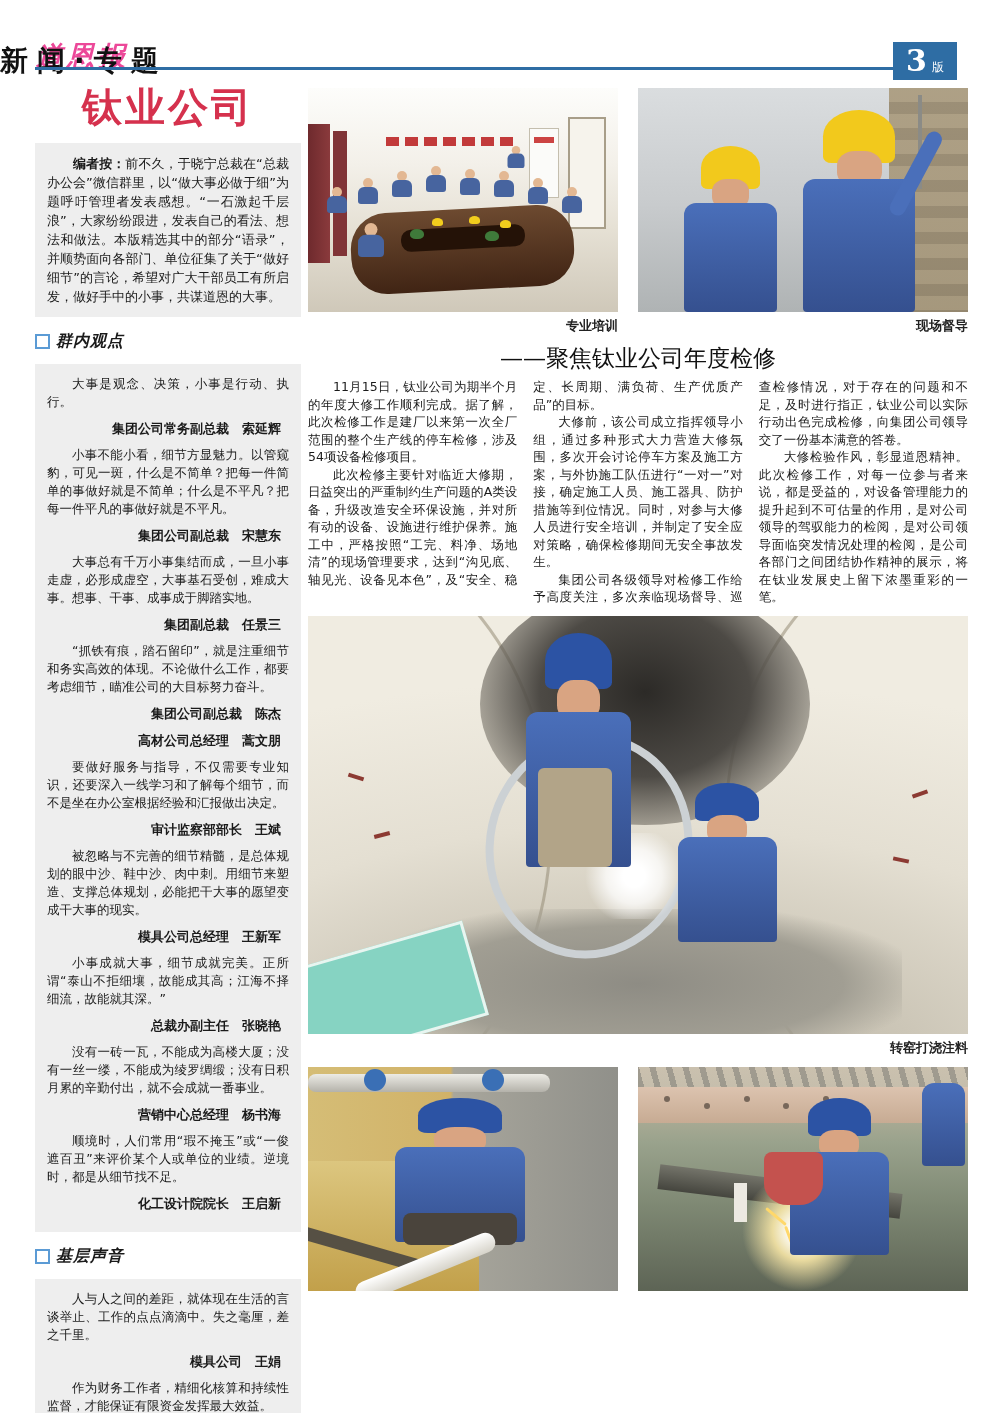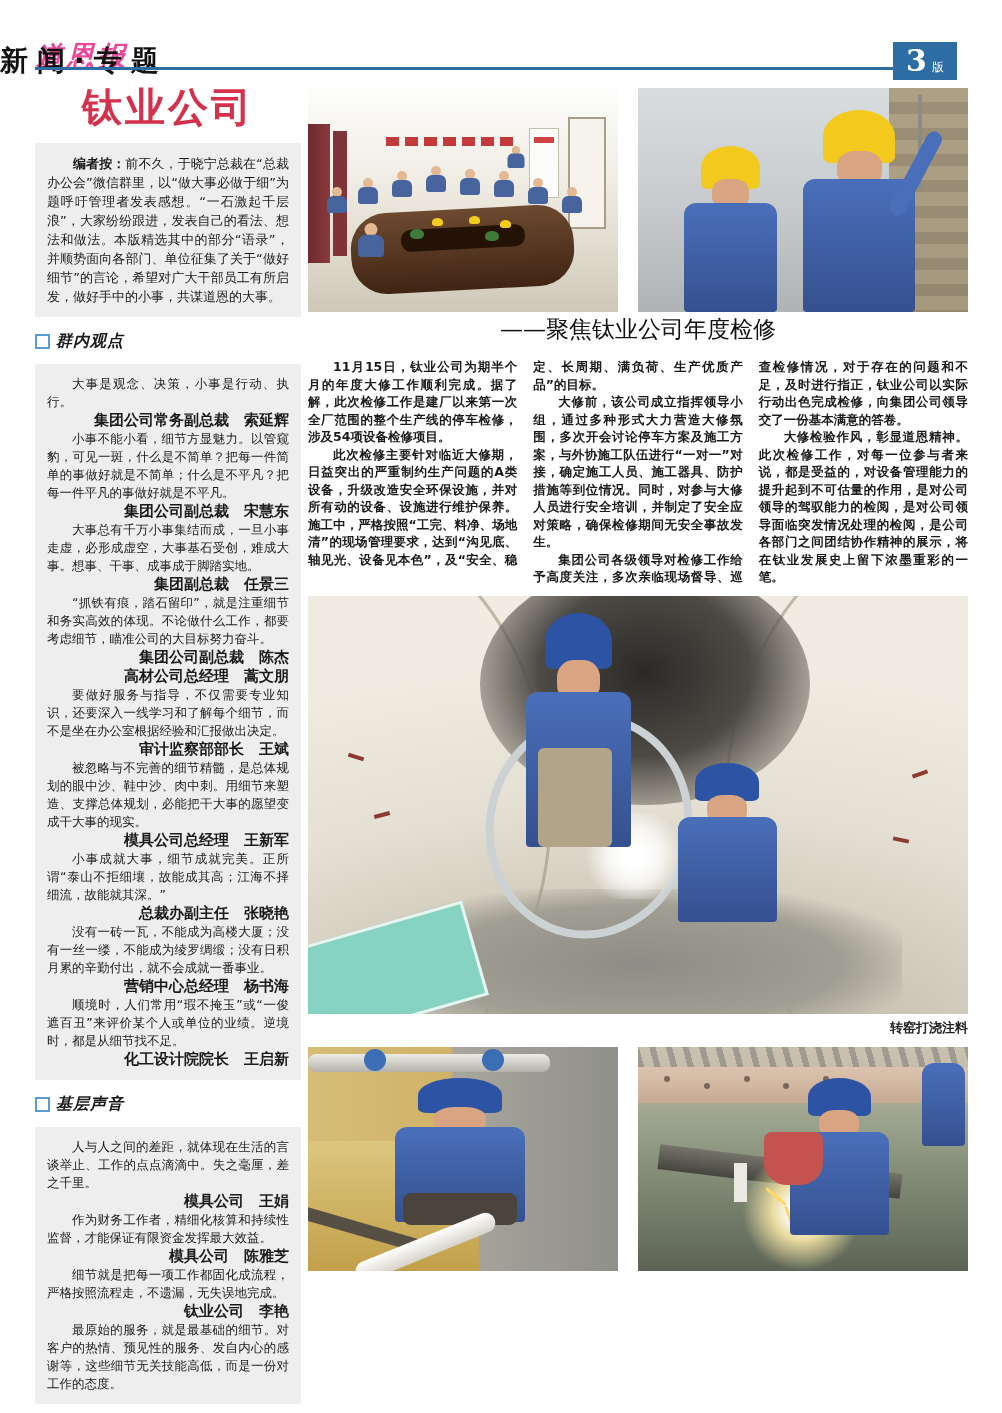--- a/index.html
+++ b/index.html
@@ -19,34 +19,34 @@
   .sidebar{position:absolute;left:35px;top:84px;width:266px;}
   .side-title{color:#d5314d;font-size:40px;font-weight:900;text-align:center;
               line-height:1.18;letter-spacing:3px;}
   .graybox{background:#eeeeee;padding:11px 12px;margin-top:12px;}
   .note-p{font-size:13px;line-height:19px;text-align:justify;text-indent:2em;margin:0;}
   .note-label{font-weight:bold;}
   .sec-head{display:flex;align-items:center;gap:6px;margin-top:14px;}
   .sq{width:11px;height:11px;border:2px solid #5b9bd5;background:#fff;flex:0 0 auto;}
   .sec-head b{font-size:16px;letter-spacing:1px;font-style:italic;}
   .q-text{font-size:12.5px;line-height:18px;text-align:justify;text-indent:2em;margin:0;}
-  .q-author{font-size:15px;line-height:19px;font-weight:bold;text-align:right;margin:0;}
+  .q-author{font-size:13px;line-height:19px;font-weight:bold;text-align:right;margin:8px;}
   
   .main{position:absolute;left:308px;top:88px;width:660px;}
   .photo-row{display:flex;justify-content:space-between;}
   .photo{position:relative;overflow:hidden;background:#ddd;}
   .ph-a{width:310px;height:224px;}
   .ph-b{width:330px;height:224px;}
   .cap-row{display:flex;justify-content:space-between;}
   .cap{font-size:13px;font-weight:600;color:#222;text-align:right;margin-top:5px;}
   .cap-a{width:310px;}  .cap-b{width:330px;}
   .headline{margin-top:14px;text-align:center;font-size:47px;font-weight:900;
             letter-spacing:1px;line-height:1.15;color:#111;white-space:nowrap;}
-  .subhead{margin-top:2px;text-align:center;font-family:"DejaVu Serif",serif;font-size:23px;color:#111;}
-  .article{margin-top:13px;height:228px;column-count:3;column-gap:16px;overflow:hidden;font-weight:bold;}
+  .subhead{margin-top:8px;text-align:center;font-family:"DejaVu Serif",serif;font-size:23px;color:#111;}
+  .article{margin-top:4px;height:228px;column-count:3;column-gap:16px;overflow:hidden;}
   .article p{font-size:12.5px;line-height:17.5px;text-align:justify;text-indent:2em;margin:0;}
   .ph-big{width:660px;height:418px;margin-top:10px;}
   
   .abs{position:absolute;}
   
   .mt-bg{inset:0;background:linear-gradient(180deg,#fdfdfb 0%,#f3f0e9 34%,#e6e1d5 62%,#cfc8b9 100%);}
   .mt-curtain1{left:0;top:16%;width:7%;height:62%;background:linear-gradient(90deg,#6e2a2d,#8a3a3c);}
   .mt-curtain2{left:8%;top:19%;width:4.5%;height:56%;background:#803437;}
   .mt-slogan{left:25%;top:22%;width:42%;height:9px;
              background:repeating-linear-gradient(90deg,#c23a3a 0 13px,transparent 13px 19px);}
@@ -217,20 +217,24 @@
         </div>
         <div class="worker" style="left:50%;top:10%;width:34%;height:90%">
           <div class="w-helm-y"></div>
           <div class="w-face"></div>
           <div class="w-torso"></div>
           <div class="sv-arm"></div>
         </div>
       </div>
     </div>
 
+    <div class="cap-row">
+      <div class="cap cap-a">专业培训</div>
+      <div class="cap cap-b">现场督导</div>
+    </div>
 
     <div class="subhead">——聚焦钛业公司年度检修</div>
 
     <div class="article">
       <p>11月15日，钛业公司为期半个月的年度大修工作顺利完成。据了解，此次检修工作是建厂以来第一次全厂范围的整个生产线的停车检修，涉及54项设备检修项目。</p>
       <p>此次检修主要针对临近大修期，日益突出的严重制约生产问题的A类设备，升级改造安全环保设施，并对所有动的设备、设施进行维护保养。施工中，严格按照“工完、料净、场地清”的现场管理要求，达到“沟见底、轴见光、设备见本色”，及“安全、稳定、长周期、满负荷、生产优质产品”的目标。</p>
       <p>大修前，该公司成立指挥领导小组，通过多种形式大力营造大修氛围，多次开会讨论停车方案及施工方案，与外协施工队伍进行“一对一”对接，确定施工人员、施工器具、防护措施等到位情况。同时，对参与大修人员进行安全培训，并制定了安全应对策略，确保检修期间无安全事故发生。</p>
       <p>集团公司各级领导对检修工作给予高度关注，多次亲临现场督导、巡查检修情况，对于存在的问题和不足，及时进行指正，钛业公司以实际行动出色完成检修，向集团公司领导交了一份基本满意的答卷。</p>
       <p>大修检验作风，彰显道恩精神。此次检修工作，对每一位参与者来说，都是受益的，对设备管理能力的提升起到不可估量的作用，是对公司领导的驾驭能力的检阅，是对公司领导面临突发情况处理的检阅，是公司各部门之间团结协作精神的展示，将在钛业发展史上留下浓墨重彩的一笔。</p>
 

